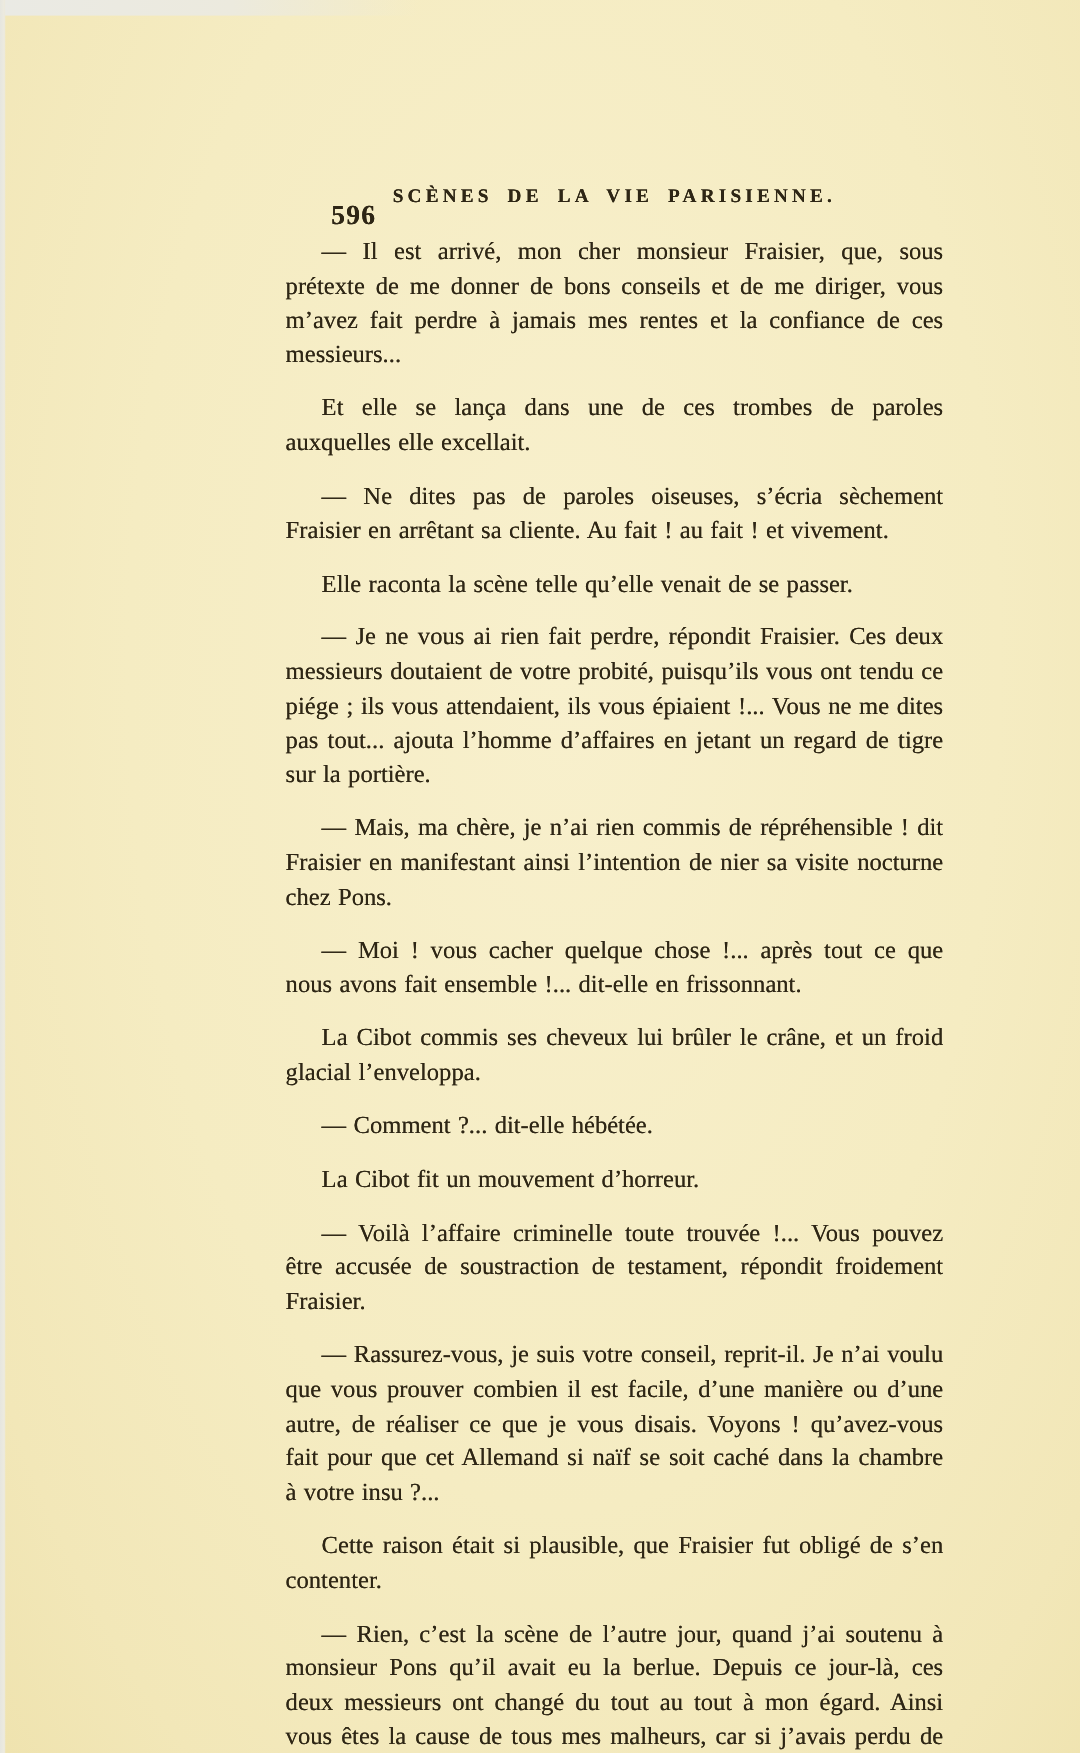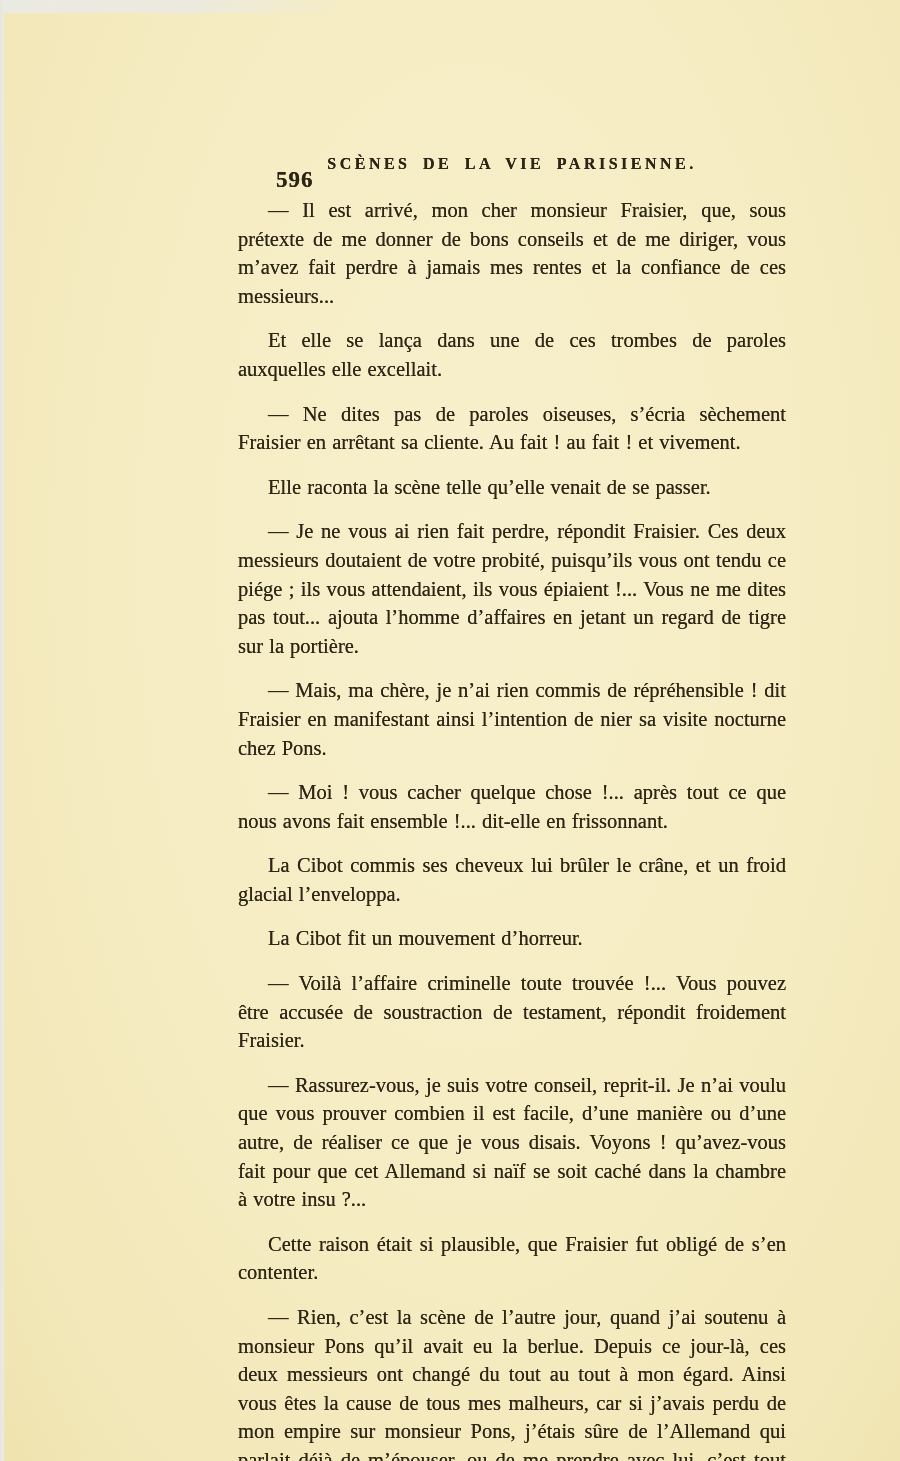--- a/index.html
+++ b/index.html
@@ -97,20 +97,21 @@
   </div>
   <div class="body-text">
       <p>— Il est arrivé, mon cher monsieur Fraisier, que, sous prétexte de me donner de bons conseils et de me diriger, vous m’avez fait perdre à jamais mes rentes et la confiance de ces messieurs...</p>
       <p>Et elle se lança dans une de ces trombes de paroles auxquelles elle excellait.</p>
       <p>— Ne dites pas de paroles oiseuses, s’écria sèchement Fraisier en arrêtant sa cliente. Au fait ! au fait ! et vivement.</p>
       <p>Elle raconta la scène telle qu’elle venait de se passer.</p>
       <p>— Je ne vous ai rien fait perdre, répondit Fraisier. Ces deux messieurs doutaient de votre probité, puisqu’ils vous ont tendu ce piége ; ils vous attendaient, ils vous épiaient !... Vous ne me dites pas tout... ajouta l’homme d’affaires en jetant un regard de tigre sur la portière.</p>
       <p>— Mais, ma chère, je n’ai rien commis de répréhensible ! dit Fraisier en manifestant ainsi l’intention de nier sa visite nocturne chez Pons.</p>
       <p>— Moi ! vous cacher quelque chose !... après tout ce que nous avons fait ensemble !... dit-elle en frissonnant.</p>
       <p>La Cibot commis ses cheveux lui brûler le crâne, et un froid glacial l’enveloppa.</p>
+      <p>— Comment ?... dit-elle hébétée.</p>
       <p>La Cibot fit un mouvement d’horreur.</p>
       <p>— Voilà l’affaire criminelle toute trouvée !... Vous pouvez être accusée de soustraction de testament, répondit froidement Fraisier.</p>
       <p>— Rassurez-vous, je suis votre conseil, reprit-il. Je n’ai voulu que vous prouver combien il est facile, d’une manière ou d’une autre, de réaliser ce que je vous disais. Voyons ! qu’avez-vous fait pour que cet Allemand si naïf se soit caché dans la chambre à votre insu ?...</p>
       <p>Cette raison était si plausible, que Fraisier fut obligé de s’en contenter.</p>
       <p>— Rien, c’est la scène de l’autre jour, quand j’ai soutenu à monsieur Pons qu’il avait eu la berlue. Depuis ce jour-là, ces deux messieurs ont changé du tout au tout à mon égard. Ainsi vous êtes la cause de tous mes malheurs, car si j’avais perdu de mon empire sur monsieur Pons, j’étais sûre de l’Allemand qui parlait déjà de m’épouser, ou de me prendre avec lui, c’est tout un !</p>
       <p>— Rassurez-vous, reprit-il, je vous ai rentes des rentes, je tien-</p>
     </div>
 </div>
 
 </body></html>

